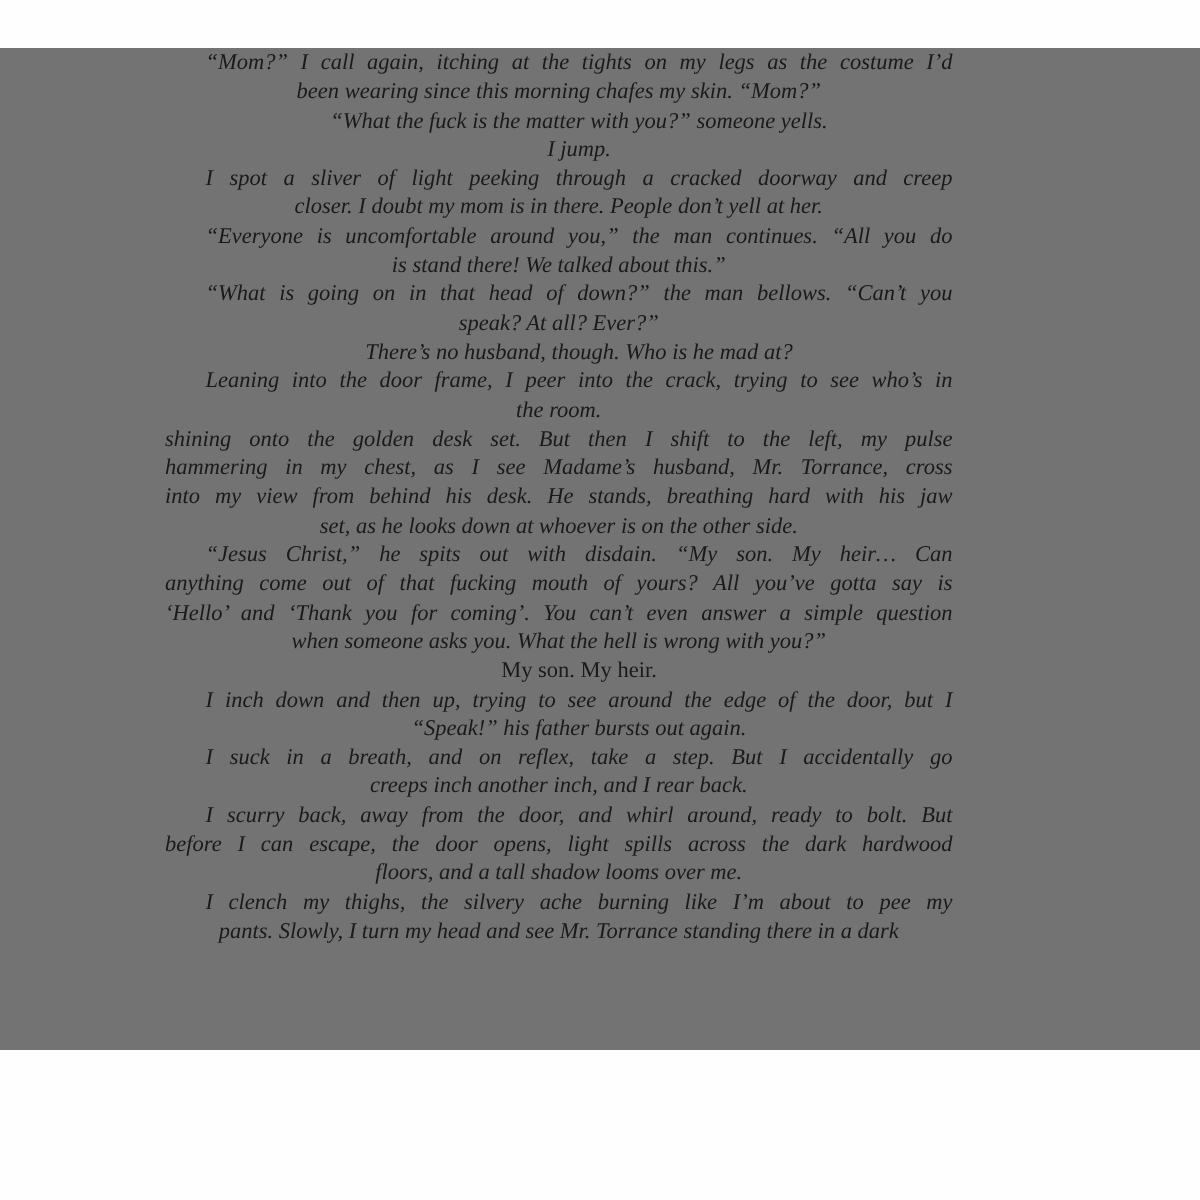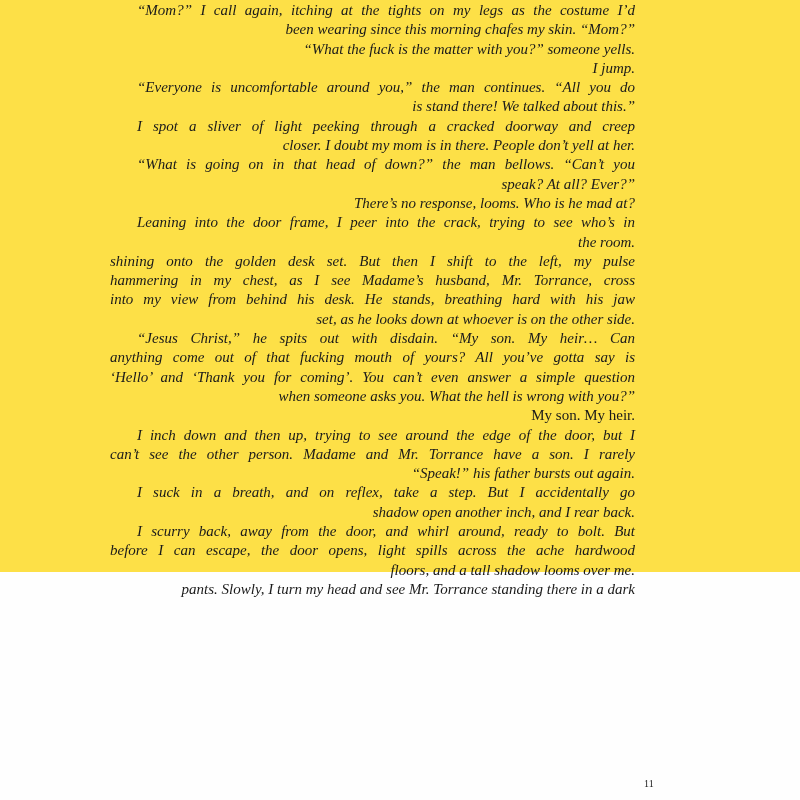--- a/index.html
+++ b/index.html
@@ -6,38 +6,39 @@
     margin: 0;
     padding: 0;
     width: 800px;
     height: 800px;
     background: #fefefe;
     overflow: hidden;
   }
   .page {
     position: relative;
     width: 800px;
-    height: 572px;
-    background: #fde047;
+    height: 668px;
+    background: #737373;
     font-family: "Liberation Serif", serif;
     color: #1a1a1a;
+    margin-top: 32px;
   }
   .text-block {
     position: absolute;
     left: 110px;
     top: 1px;
     width: 525px;
     font-size: 15px;
     line-height: 19.3px;
     font-style: italic;
   }
   .para { margin: 0; padding: 0; }
   .para.roman .line { font-style: normal; }
   .line {
-    text-align: right;
+    text-align: center;
     min-height: 19.3px;
   }
   .line.just {
     text-align: justify;
     text-align-last: justify;
   }
   .line.indent { text-indent: 27px; }
   .page-number {
     position: absolute;
     left: 644px;
@@ -57,33 +58,33 @@
         <div class="line indent just">“Mom?” I call again, itching at the tights on my legs as the costume I’d</div>
         <div class="line">been wearing since this morning chafes my skin. “Mom?”</div>
       </div>
       <div class="para italic">
         <div class="line indent">“What the fuck is the matter with you?” someone yells.</div>
       </div>
       <div class="para italic">
         <div class="line indent">I jump.</div>
       </div>
       <div class="para italic">
+        <div class="line indent just">I spot a sliver of light peeking through a cracked doorway and creep</div>
+        <div class="line">closer. I doubt my mom is in there. People don’t yell at her.</div>
+      </div>
+      <div class="para italic">
         <div class="line indent just">“Everyone is uncomfortable around you,” the man continues. “All you do</div>
         <div class="line">is stand there! We talked about this.”</div>
-      </div>
-      <div class="para italic">
-        <div class="line indent just">I spot a sliver of light peeking through a cracked doorway and creep</div>
-        <div class="line">closer. I doubt my mom is in there. People don’t yell at her.</div>
       </div>
       <div class="para italic">
         <div class="line indent just">“What is going on in that head of down?” the man bellows. “Can’t you</div>
         <div class="line">speak? At all? Ever?”</div>
       </div>
       <div class="para italic">
-        <div class="line indent">There’s no response, looms. Who is he mad at?</div>
+        <div class="line indent">There’s no husband, though. Who is he mad at?</div>
       </div>
       <div class="para italic">
         <div class="line indent just">Leaning into the door frame, I peer into the crack, trying to see who’s in</div>
         <div class="line">the room.</div>
       </div>
       <div class="para italic">
         <div class="line just">shining onto the golden desk set. But then I shift to the left, my pulse</div>
         <div class="line just">hammering in my chest, as I see Madame’s husband, Mr. Torrance, cross</div>
         <div class="line just">into my view from behind his desk. He stands, breathing hard with his jaw</div>
         <div class="line">set, as he looks down at whoever is on the other side.</div>
@@ -92,32 +93,32 @@
         <div class="line indent just">“Jesus Christ,” he spits out with disdain. “My son. My heir… Can</div>
         <div class="line just">anything come out of that fucking mouth of yours? All you’ve gotta say is</div>
         <div class="line just">‘Hello’ and ‘Thank you for coming’. You can’t even answer a simple question</div>
         <div class="line">when someone asks you. What the hell is wrong with you?”</div>
       </div>
       <div class="para roman">
         <div class="line indent">My son. My heir.</div>
       </div>
       <div class="para italic">
         <div class="line indent just">I inch down and then up, trying to see around the edge of the door, but I</div>
-        <div class="line just">can’t see the other person. Madame and Mr. Torrance have a son. I rarely</div>
       </div>
       <div class="para italic">
         <div class="line indent">“Speak!” his father bursts out again.</div>
       </div>
       <div class="para italic">
         <div class="line indent just">I suck in a breath, and on reflex, take a step. But I accidentally go</div>
-        <div class="line">shadow open another inch, and I rear back.</div>
+        <div class="line">creeps inch another inch, and I rear back.</div>
       </div>
       <div class="para italic">
         <div class="line indent just">I scurry back, away from the door, and whirl around, ready to bolt. But</div>
-        <div class="line just">before I can escape, the door opens, light spills across the ache hardwood</div>
+        <div class="line just">before I can escape, the door opens, light spills across the dark hardwood</div>
         <div class="line">floors, and a tall shadow looms over me.</div>
       </div>
       <div class="para italic">
+        <div class="line indent just">I clench my thighs, the silvery ache burning like I’m about to pee my</div>
         <div class="line">pants. Slowly, I turn my head and see Mr. Torrance standing there in a dark</div>
       </div>
     </section>
   <footer class="page-number">11</footer>
 </main>
 
 </body></html>

